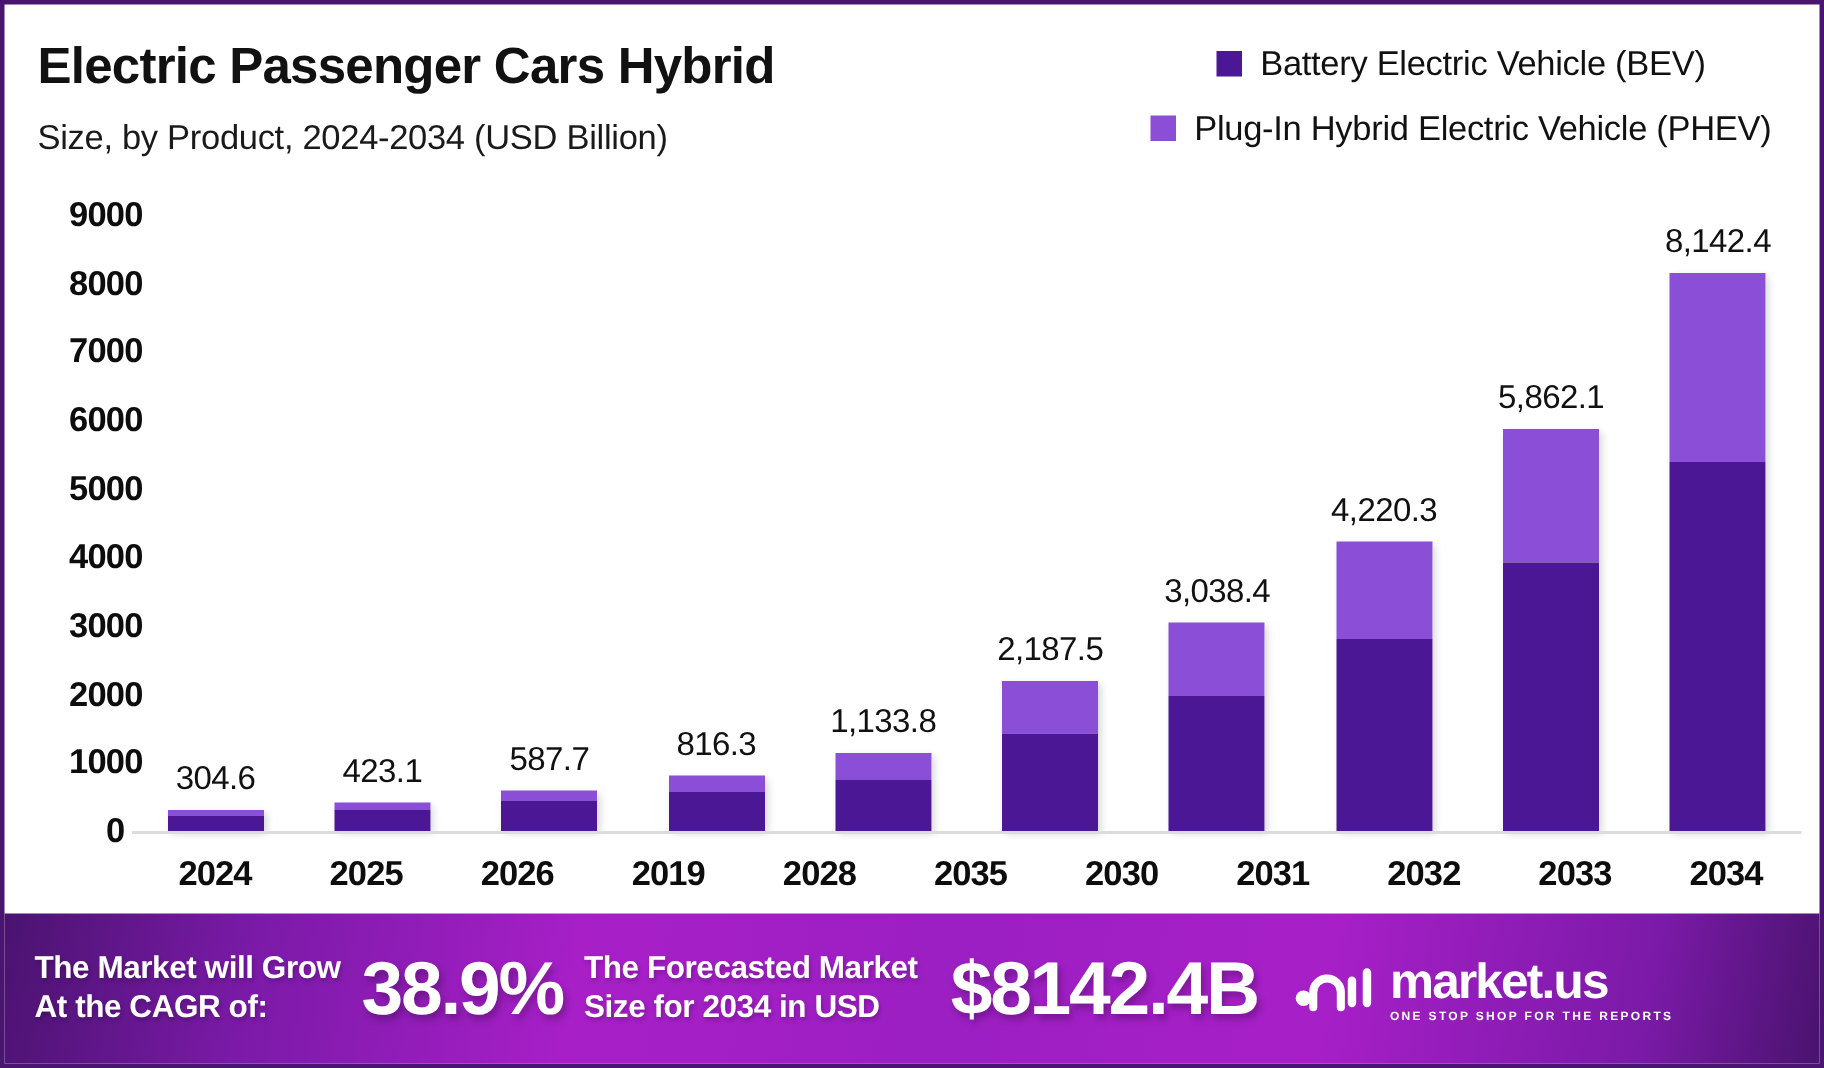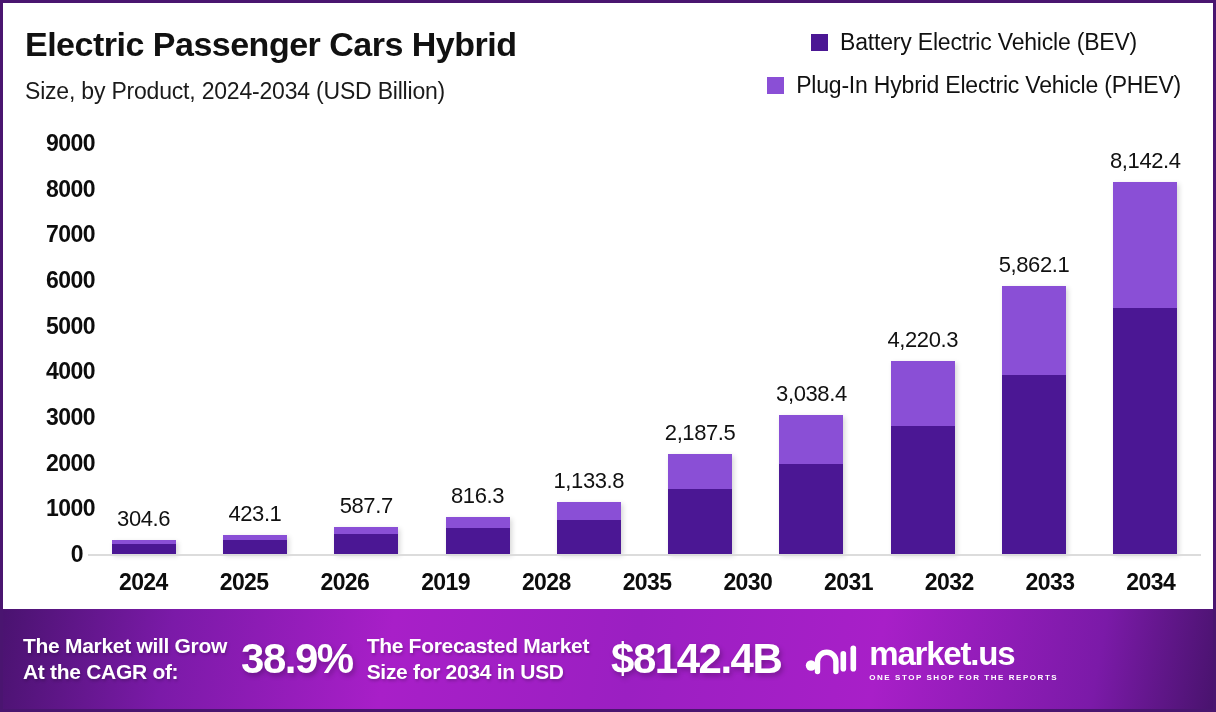--- a/index.html
+++ b/index.html
@@ -180,21 +180,21 @@
     font-weight: bold;
     font-size: 21px;
     line-height: 1.22;
     letter-spacing: -0.3px;
     text-shadow: 1px 2px 3px rgba(0,0,0,0.22);
     white-space: nowrap;
   }
   .banner-big {
     color: #ffffff;
     font-weight: bold;
-    font-size: 42px;
+    font-size: 50px;
     letter-spacing: -1.5px;
     text-shadow: 2px 3px 5px rgba(0,0,0,0.25);
     white-space: nowrap;
     margin: 0 14px;
   }
   .banner-big.second { margin-left: 22px; margin-right: 16px; }
   .brand {
     display: flex;
     align-items: center;
     gap: 10px;

